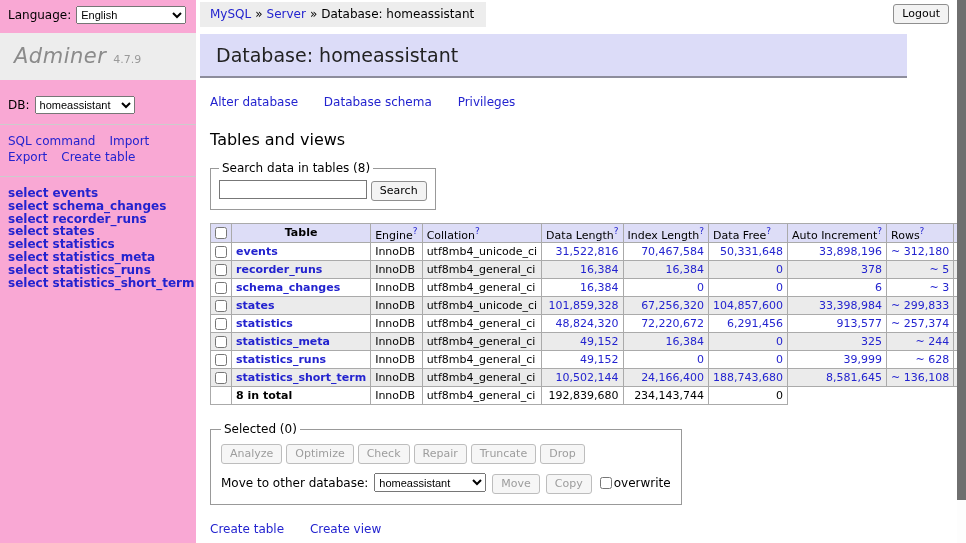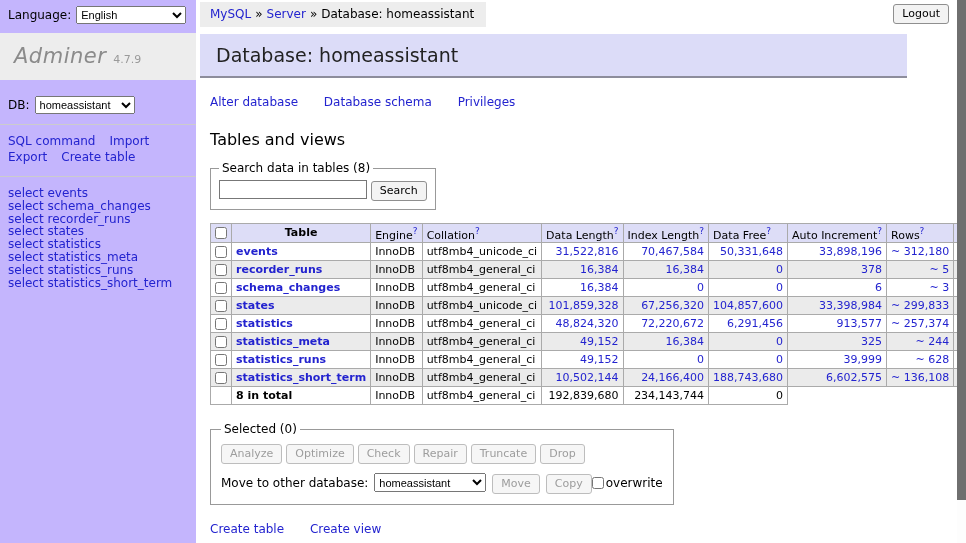--- a/index.html
+++ b/index.html
@@ -7,32 +7,32 @@
   body { font-family:"DejaVu Sans","Liberation Sans",sans-serif; font-size:12px; color:#000; }
   .screen { position:relative; width:966px; height:543px; overflow:hidden; background:#fff; }
 
   a { color:var(--link,#2323cf); text-decoration:none; cursor:pointer; }
 
   
   .vscroll { position:absolute; right:0; top:0; width:9px; height:543px; background:#fdfdfd; }
   .vscroll .thumb { width:9px; height:500px; background:var(--scrollbar_thumb,#6f6f6f); }
 
   
-  .sidebar { position:absolute; left:0; top:0; width:196px; height:543px; background:#c4b5fd; }
+  .sidebar { position:absolute; left:0; top:0; width:196px; height:543px; background:#f9a8d4; }
   .lang-row { padding:6px 0 0 8px; white-space:nowrap; }
   .lang-row select { margin-left:5px; width:110px; height:18px; font-size:11px; }
   .app-banner { margin-top:9px; background:var(--panel_bg,#ededed); padding:11px 0 12px 14px; }
   .app-banner .logo { font-style:italic; font-size:21px; color:#8b8b8b; letter-spacing:0.5px; }
   .app-banner .ver { font-size:11px; color:#9a9a9a; margin-left:3px; }
   .db-row { padding:16px 0 0 8px; white-space:nowrap; }
   .db-row select { margin-left:5px; width:100px; height:18px; font-size:11px; }
   .sidebar hr { border:none; border-top:1px solid #ccc; margin:10px 0 0 0; }
   .side-actions { padding:9px 0 0 8px; width:178px; }
   .side-actions a { display:inline-block; margin:0 14px 2px 0; }
-  .side-tables { padding:10px 0 0 8px; }
+  .side-tables { padding:10px 0 0 8px;font-weight:bold; }
   .side-tables a { display:block; line-height:12.8px; }
 
   
   .main { position:absolute; left:200px; top:0; width:707px; }
   .breadcrumb { display:inline-block; background:var(--panel_bg,#ededed); padding:5px 12px 6px 10px; margin-top:2px; }
   .breadcrumb .sep { color:#000; margin:0 4px; }
   .logout-wrap { position:absolute; right:17px; top:4px;padding-left:16px; }
   button.btn { font-family:inherit; font-size:11px; background:#f3f3f3; border:1px solid #8f8f8f; border-radius:3px; padding:2px 8px 3px; color:#000; }
   button.btn:disabled { color:#9d9d9d; border-color:#bdbdbd; background:#f6f6f6; }
   .title-bar { margin-top:7px; background:var(--title_bar_bg,#dcdcf8); border-bottom:2px solid #8d8d9c; padding:10px 0 10px 16px; font-size:19px; color:#222; }
@@ -61,21 +61,21 @@
   .c-ilen{width:78px;} .c-dfree{width:70px;} .c-ainc{width:88px;margin-left:8px;} .c-rows{width:62px;} .c-comm{width:56px;}
   td.total-name { font-weight:bold; }
   input[type=checkbox] { width:12px; height:12px; vertical-align:middle; }
 
   .selected-fs { margin-top:17px; padding:6px 10px 10px; }
   .sel-buttons { margin:2px 0 9px; }
   .sel-buttons button { margin-right:4px; }
   .move-row { white-space:nowrap; font-size:12px; }
   .move-row select { width:112px; height:19px; font-size:11px; margin-left:6px; }
   .move-row button { margin-left:6px; }
-  .move-row label.ovw { }
+  .move-row label.ovw { margin-left:8px; }
   .move-row label.ovw span { margin-left:2px; }
 </style>
 </head>
 <body>
 
 <div class="screen">
 
   <div class="sidebar">
     <div class="lang-row">
       <span>Language:</span><select><option>English</option></select>
@@ -227,21 +227,21 @@
               <td></td>
             </tr>
             <tr>
               <td class="chk"><input type="checkbox" style=""></td>
               <td class="name"><a href="#">statistics_short_term</a></td>
               <td>InnoDB</td>
               <td>utf8mb4_general_ci</td>
               <td class="num"><a href="#">10,502,144</a></td>
               <td class="num"><a href="#">24,166,400</a></td>
               <td class="num"><a href="#">188,743,680</a></td>
-              <td class="num"><a href="#">6,602,575</a></td>
+              <td class="num"><a href="#">8,581,645</a></td>
               <td class="num"><a href="#">~ 136,108</a></td>
               <td></td>
             </tr>
           </tbody>
         <tfoot>
           <tr>
             <td class="chk"></td>
             <td class="total-name">8 in total</td>
             <td>InnoDB</td>
             <td>utf8mb4_general_ci</td>

